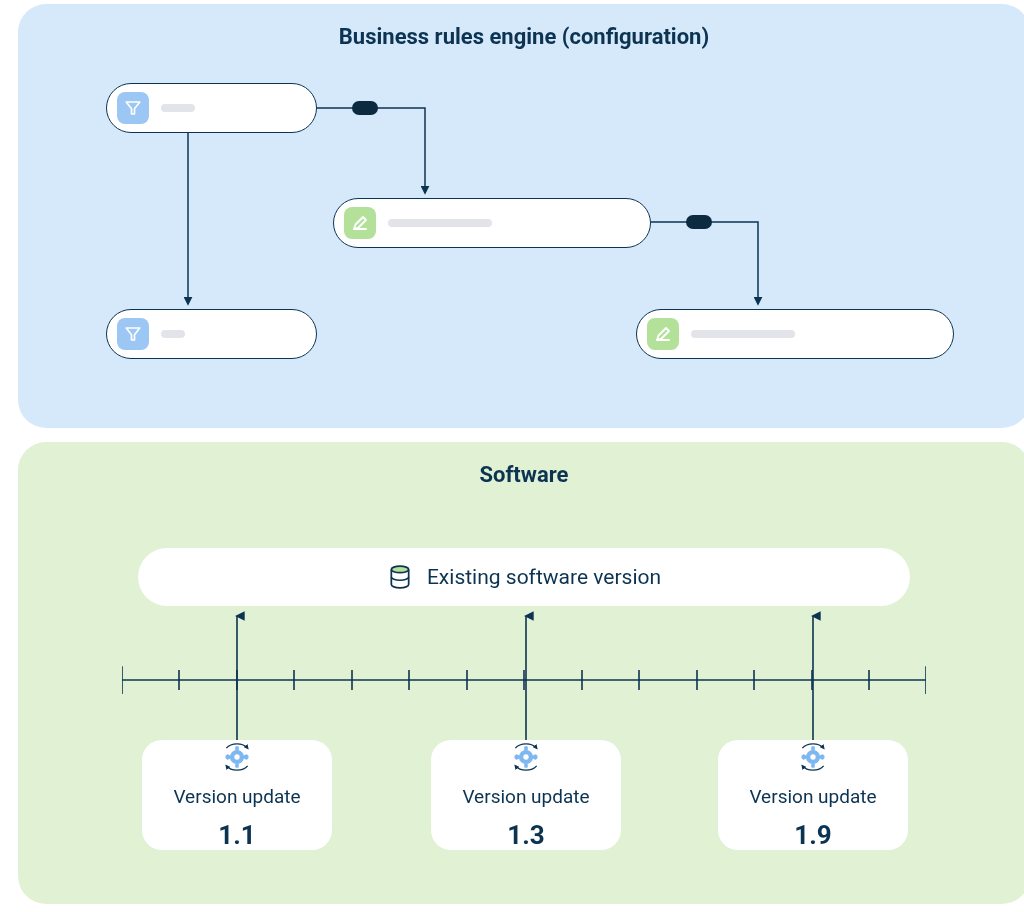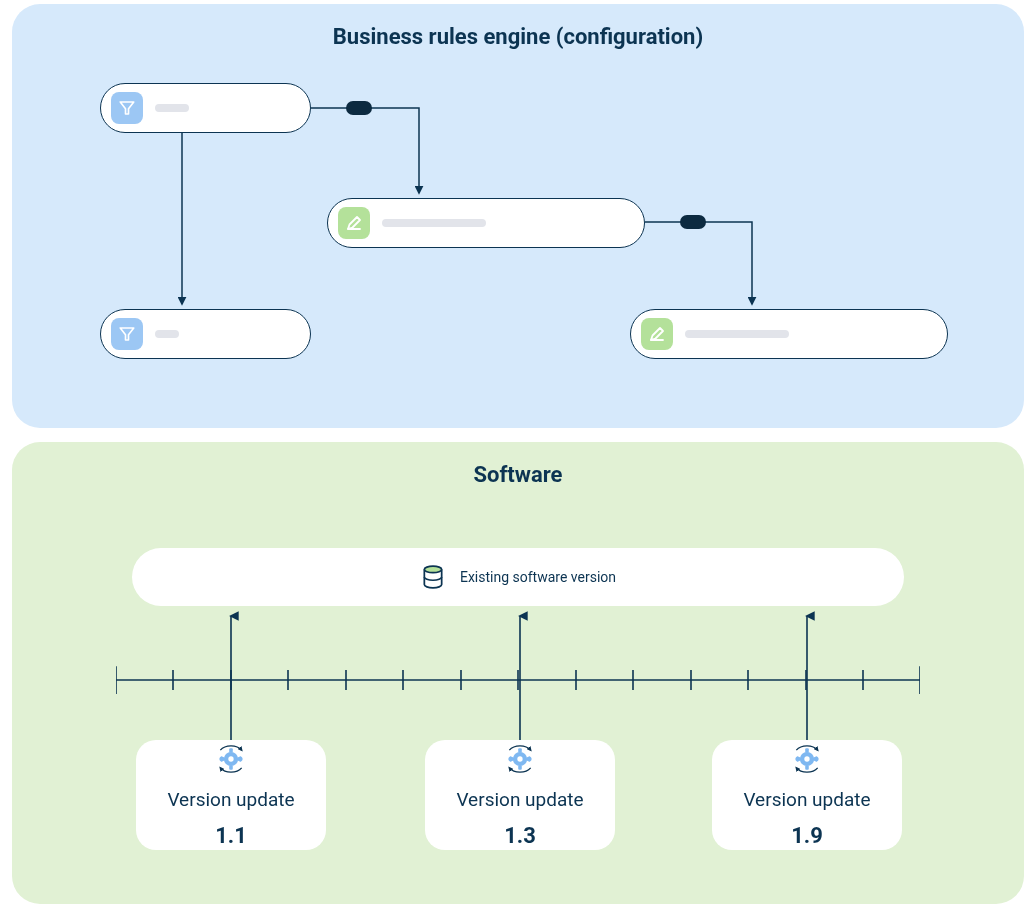--- a/index.html
+++ b/index.html
@@ -14,21 +14,21 @@
   }
   body{
     margin:0;
     font-family: -apple-system, BlinkMacSystemFont, "Segoe UI", Roboto, Helvetica, Arial, sans-serif;
     background:#fff;
     color:var(--navy);
   }
   .canvas{
     width:1024px;
     height:912px;
-    padding:4px 12px;
+    padding:4px 18px;
     box-sizing:border-box;
   }
   .panel{
     border-radius:28px;
     box-sizing:border-box;
     position:relative;
   }
   .panel-top{
     background:var(--panel-blue);
     width:1012px;
@@ -86,38 +86,38 @@
     position:absolute;
     left:120px; right:120px;
     top:106px;
     height:58px;
     background:#fff;
     border-radius:30px;
     display:flex;
     align-items:center;
     justify-content:center;
     gap:14px;
-    font-size:14px;
+    font-size:21px;
   }
   .version-card{
     position:absolute;
     width:190px;
     height:110px;
     background:#fff;
     border-radius:20px;
     display:flex;
     flex-direction:column;
     align-items:center;
     justify-content:center;
     gap:12px;
     font-size:19px;
     color:var(--navy);
   }
   .version-card .gear-wrap{height:34px;display:flex;align-items:center;justify-content:center;}
-  .version-card .vnum{font-weight:700;font-size:22px;}
+  .version-card .vnum{font-weight:700;font-size:26px;}
   svg{display:block;}
 </style>
 </head>
 <body>
 
 <div class="canvas">
 
   <div class="panel panel-top">
     <div class="panel-title">Business rules engine (configuration)</div>
 

